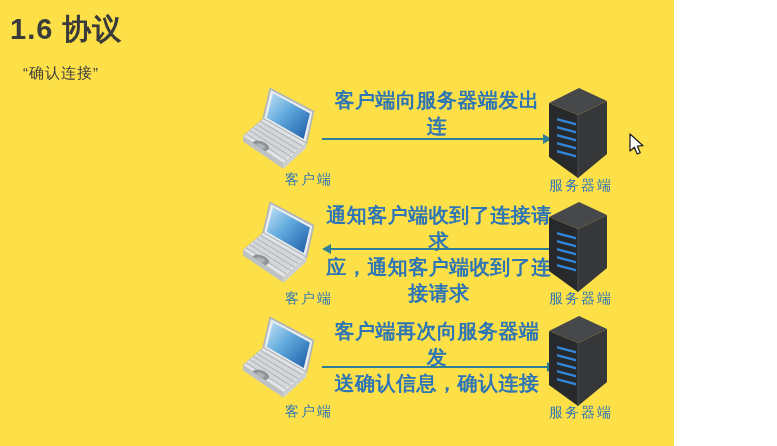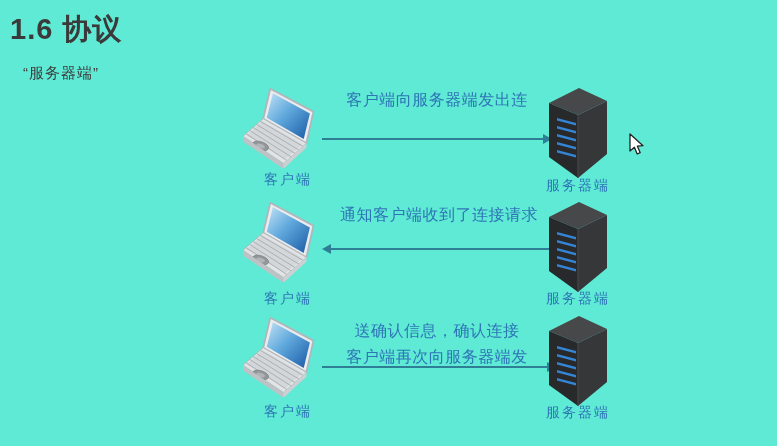--- a/index.html
+++ b/index.html
@@ -5,46 +5,47 @@
   :root{
     --blue:#2E75B6;
     --teal:#2E7F96;
     --title:#3A3A3A;
   }
   *{margin:0;padding:0;box-sizing:border-box;}
   html,body{background:#fff;}
   body{font-family:"Liberation Sans","DejaVu Sans",sans-serif;}
   .slide{
     position:relative;
-    width:777px;height:446px;
-    background:#5eead4;
+    width:674px;height:446px;
+    background:#fde047;
     overflow:hidden;
     padding-left:16px;
   }
   .title{
     position:absolute;left:10px;top:10px;
     font-size:29px;font-weight:bold;color:var(--title);
     letter-spacing:1px;
   }
   .subtitle{
     position:absolute;left:23px;top:64px;
     font-size:15px;color:#3d3d3d;letter-spacing:1px;
   }
   .laptop{position:absolute;width:88px;height:86px;}
   .server{position:absolute;width:66px;height:95px;}
   .dev-label{
     position:absolute;
     font-size:14px;color:var(--blue);
-    letter-spacing:2px;text-align:center;
+    letter-spacing:2px;text-align:right;
   }
   .msg{
     position:absolute;
-    font-size:16px;color:var(--blue);
+    font-size:20px;color:var(--blue);
     letter-spacing:0.5px;line-height:26px;
     text-align:center;
+    font-weight:bold;
   }
   .arrow{position:absolute;height:2px;background:var(--teal);}
   .arrow.right::after{
     content:"";position:absolute;right:-8px;top:-4px;
     width:0;height:0;
     border-top:5px solid transparent;border-bottom:5px solid transparent;
     border-left:9px solid var(--teal);
   }
   .arrow.left::before{
     content:"";position:absolute;left:-8px;top:-4px;
@@ -53,21 +54,21 @@
     border-right:9px solid var(--teal);
   }
   .cursor{position:absolute;left:629px;top:133px;width:16px;height:23px;}
 </style>
 </head>
 <body>
 
 <div class="slide">
 
   <div class="title">1.6 协议</div>
-  <div class="subtitle">“服务器端”</div>
+  <div class="subtitle">“确认连接”</div>
 
   <div>
     <svg class="laptop" style="left:243px;top:88px" viewBox="0 0 100 96">
       <defs>
         <linearGradient id="scrg" x1="0" y1="0" x2="1" y2="1">
           <stop offset="0" stop-color="#C2E2F6"></stop>
             <stop offset="0.45" stop-color="#5FA8DC"></stop>
             <stop offset="1" stop-color="#1B5AA6"></stop>
         </linearGradient>
       </defs>
@@ -125,20 +126,21 @@
       </g>
       <ellipse cx="20" cy="65" rx="9.5" ry="4.8" fill="#92969A" stroke="#7D8184" stroke-width="0.8" transform="rotate(18 20 65)"></ellipse>
       <ellipse cx="20" cy="65" rx="5" ry="2.3" fill="#B0B4B8" transform="rotate(18 20 65)"></ellipse>
       <polygon points="0,54 46,85 46,91 0,60" fill="#BFC2C5"></polygon>
       <polygon points="46,85 72,62 72,67 46,91" fill="#CDD0D3"></polygon>
     </svg>
     <div class="dev-label" style="left:243px;top:290px;width:90px">客户端</div>
 
     <div class="msg" style="left:320px;top:202px;width:238px">
       <div>通知客户端收到了连接请求</div>
+      <div>应，通知客户端收到了连接请求</div>
     </div>
     <div class="arrow left" style="left:330px;top:248px;width:222px"></div>
 
     <svg class="server" style="left:545px;top:198px" viewBox="0 0 66 95">
       <polygon points="4,19 34,4 62,17 33,31" fill="#46484A"></polygon>
       <polygon points="4,19 33,31 33,94 4,73" fill="#28292B"></polygon>
       <polygon points="33,31 62,17 62,70 33,94" fill="#353739"></polygon>
       <line x1="33" y1="31" x2="33" y2="94" stroke="#4A4C4E" stroke-width="1"></line>
       <g fill="#3585D6">
         <polygon points="12,34 31,39 31,41.5 12,36.5"></polygon>
@@ -165,22 +167,22 @@
         <line x1="3.5" y1="51" x2="49.9" y2="81.6"></line>
       </g>
       <ellipse cx="20" cy="65" rx="9.5" ry="4.8" fill="#92969A" stroke="#7D8184" stroke-width="0.8" transform="rotate(18 20 65)"></ellipse>
       <ellipse cx="20" cy="65" rx="5" ry="2.3" fill="#B0B4B8" transform="rotate(18 20 65)"></ellipse>
       <polygon points="0,54 46,85 46,91 0,60" fill="#BFC2C5"></polygon>
       <polygon points="46,85 72,62 72,67 46,91" fill="#CDD0D3"></polygon>
     </svg>
     <div class="dev-label" style="left:243px;top:403px;width:90px">客户端</div>
 
     <div class="msg" style="left:326px;top:318px;width:222px">
+      <div>客户端再次向服务器端发</div>
       <div>送确认信息，确认连接</div>
-      <div>客户端再次向服务器端发</div>
     </div>
     <div class="arrow right" style="left:322px;top:366px;width:226px"></div>
 
     <svg class="server" style="left:545px;top:312px" viewBox="0 0 66 95">
       <polygon points="4,19 34,4 62,17 33,31" fill="#46484A"></polygon>
       <polygon points="4,19 33,31 33,94 4,73" fill="#28292B"></polygon>
       <polygon points="33,31 62,17 62,70 33,94" fill="#353739"></polygon>
       <line x1="33" y1="31" x2="33" y2="94" stroke="#4A4C4E" stroke-width="1"></line>
       <g fill="#3585D6">
         <polygon points="12,34 31,39 31,41.5 12,36.5"></polygon>

